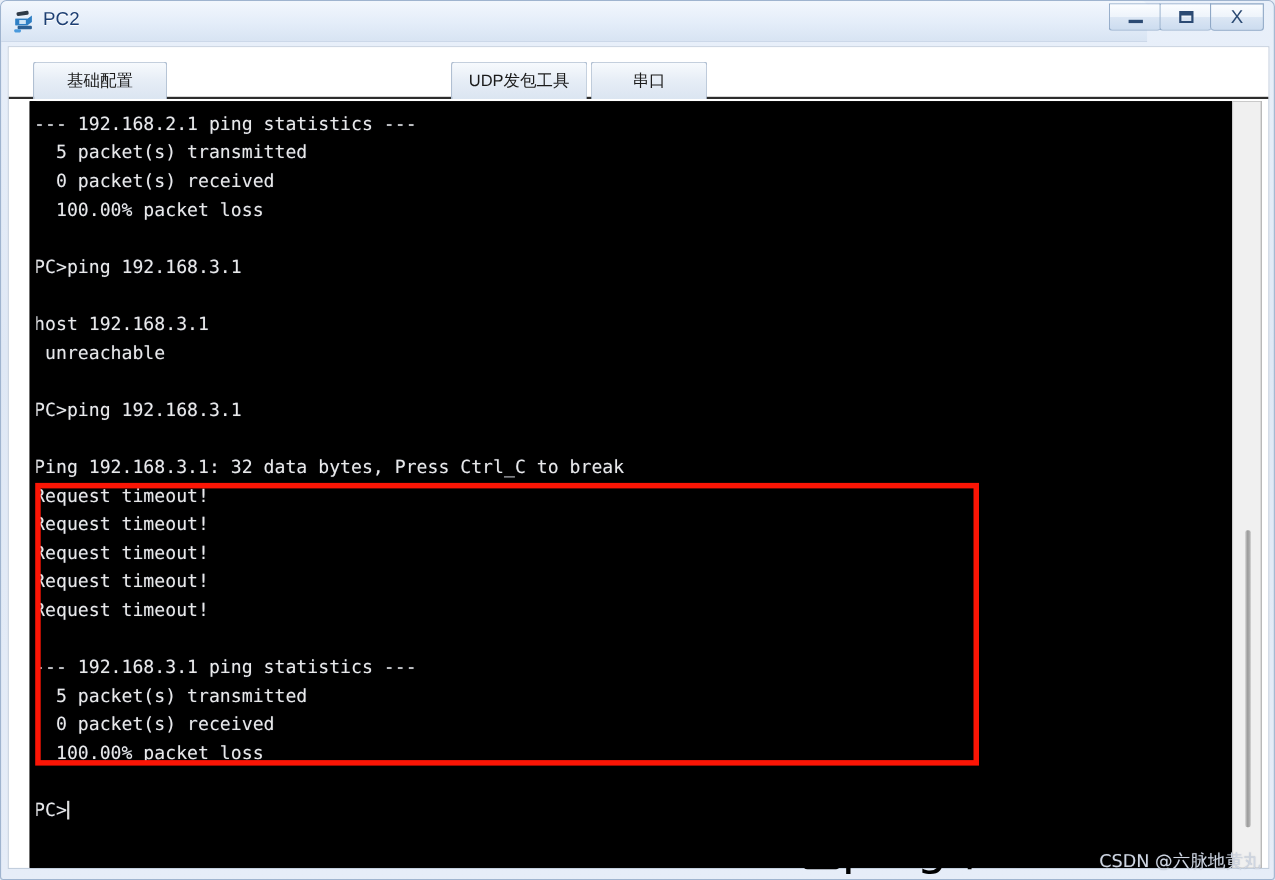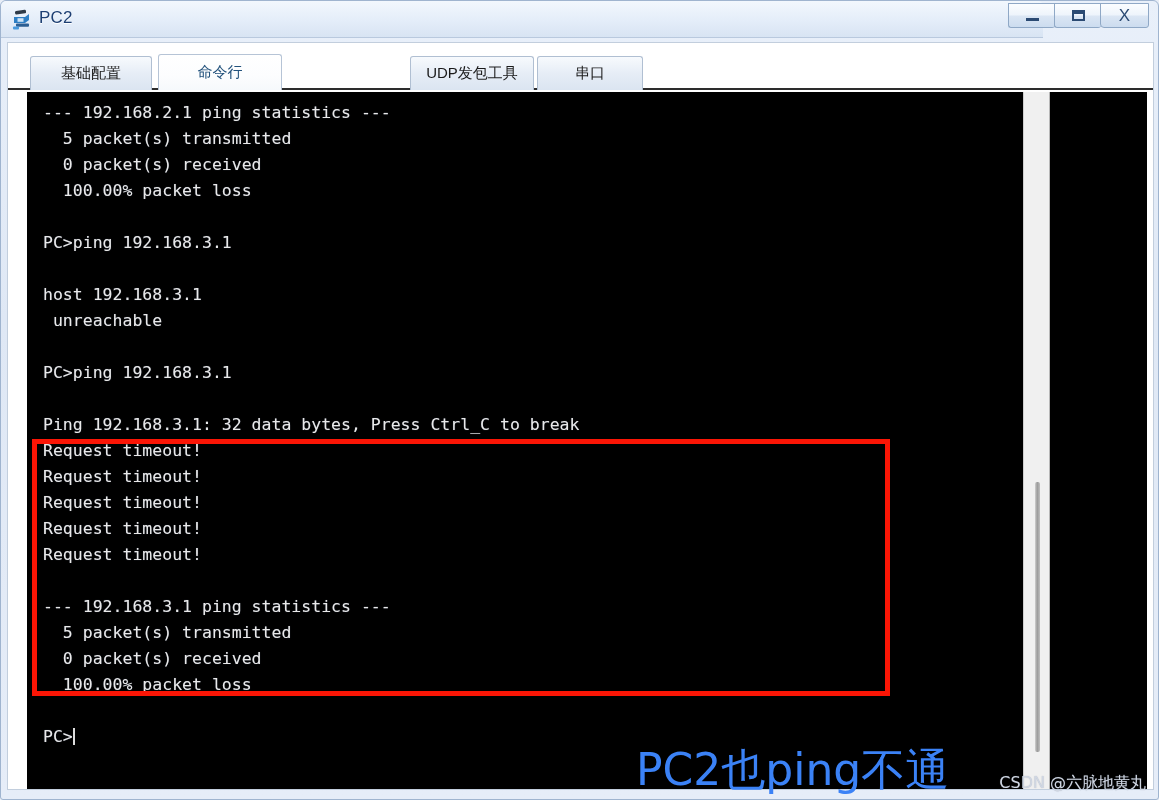--- a/index.html
+++ b/index.html
@@ -100,24 +100,24 @@
 
   
   #terminal-wrap {
     position: absolute; left: 19px; top: 49px;
     width: 1120px; height: 697px;
     background: #000000;
     display: flex;
   }
   #terminal {
     position: relative;
-    width: 996px; height: 697px;
+    width: 1093px; height: 697px;
     background: #000000;
     overflow: hidden;
-    padding: 8px 0 0 16px;
+    padding: 8px 0 0 4px;
   }
   #term-text {
     font-family: "DejaVu Sans Mono", "Liberation Mono", monospace;
     font-size: 16.5px;
     line-height: 26px;
     color: #e9e9e9;
     white-space: pre;
     text-shadow: 0 0 1px rgba(180,200,255,.35);
     margin: 0;
   }
@@ -212,23 +212,20 @@
       <span class="glyph-close">X</span>
     </div>
   </div>
 
   <div id="client">
 
     <div id="tabstrip">
         <div class="tab" style="left: 22px; width: 122px;">
           <span>基础配置</span>
         </div>
-        <div class="tab active" style="left: 150px; width: 124px;">
-          <span>命令行</span>
-        </div>
         <div class="tab" style="left: 402px; width: 124px;">
           <span>UDP发包工具</span>
         </div>
         <div class="tab" style="left: 529px; width: 106px;">
           <span>串口</span>
         </div>
       </div>
 
     <div id="terminal-wrap">
 
@@ -261,19 +258,19 @@
 PC&gt;<span id="cursor"></span></pre>
       </div>
 
       <div id="scrollbar">
         <div id="scroll-thumb"></div>
       </div>
 
       <div id="red-box" style="border-color: rgb(251, 21, 5);"></div>
     </div>
 
-    <div id="red-note" style="color: #3b82f6;">PC2也ping不通</div>
+    <div id="red-note" style="color: #000000;">PC2也ping不通</div>
 
   </div>
 
   <div id="watermark">CSDN @六脉地黄丸</div>
 
 </div>
 
 </body></html>

